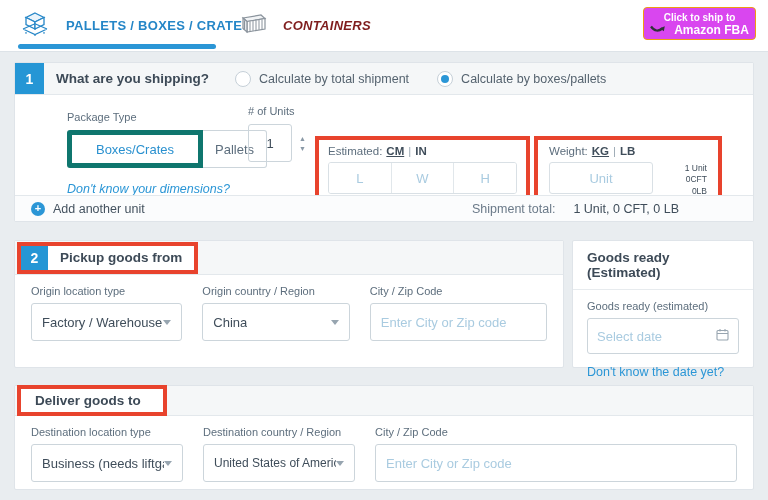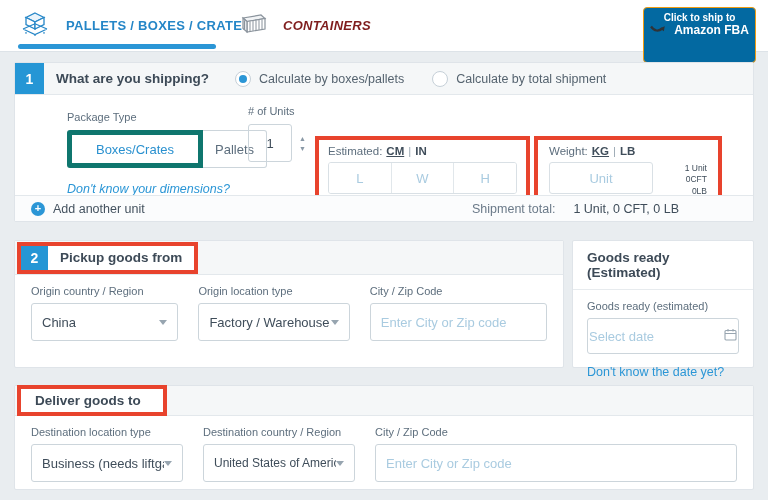--- a/index.html
+++ b/index.html
@@ -16,22 +16,22 @@
   .topbar { position:absolute; left:0; top:0; width:768px; height:52px;
     background:#ffffff; border-bottom:1px solid #dde3e8; }
   .tab { position:absolute; top:0; height:51px; display:flex; align-items:center; cursor:pointer; }
   .tab-pallets { left:20px; }
   .tab-containers { left:235px; }
   .tab .lbl { font-size:13px; font-weight:bold; letter-spacing:.3px; margin-left:16px; }
   .tab-pallets .lbl { color:#2586c7; }
   .tab-containers .lbl { color:#7f1d1d;font-style:italic; }
   .tab-underline { position:absolute; left:18px; top:44px; width:198px; height:5px;
     background:#2b96d6; border-radius:3px; }
-  .fba-btn { position:absolute; right:12px; top:7px; width:113px; height:56px;
-    background:#0369a1; border:1px solid #ef9c12; border-radius:4px;
+  .fba-btn { position:absolute; right:12px; top:7px; width:113px; height:33px;
+    background:#d946ef; border:1px solid #ef9c12; border-radius:4px;
     color:#ffffff; text-align:center; cursor:pointer; padding-top:4px; }
   .fba-btn .l1 { font-size:10px; font-weight:bold; }
   .fba-btn .l2 { font-size:12px; font-weight:bold; display:flex; align-items:center; justify-content:center; gap:9px; }
 
   
   .card { position:absolute; background:#ffffff; border:1px solid #dfe4e9; border-radius:2px; }
   .card1 { left:14px; top:62px; width:740px; height:160px; }
   .card2 { left:14px; top:240px; width:550px; height:128px; }
   .card3 { left:572px; top:240px; width:182px; height:128px; }
   .card4 { left:14px; top:385px; width:740px; height:105px; }
@@ -115,21 +115,21 @@
     border-right:4px solid transparent; border-top:5px solid #97a5b0; flex:0 0 auto; padding-left:0; }
   .txt-input { width:100%; height:38px; border:1px solid #ccd5db; border-radius:3px;
     padding:0 10px; font-size:13px; outline:none; margin-top:6px;
     font-family:Liberation Sans, sans-serif; color:#3f4d5a; }
 
   
   .gr-header { padding:9px 14px; font-size:13.5px; font-weight:bold; color:#3d4a57;
     border-bottom:1px solid #e7ebee; }
   .gr-body { padding:10px 14px 0 14px; }
   .date-ctl { height:36px; border:1px solid #ccd5db; border-radius:3px; display:flex;
-    align-items:center; padding:0 1px; margin-top:6px; cursor:pointer; }
+    align-items:center; padding:0 9px; margin-top:6px; cursor:pointer; }
   .date-ctl .ph { font-size:13px; color:#a9cbe0; }
   .date-link { margin-top:11px; font-size:12.5px; color:#2b96d6; cursor:pointer; }
 </style>
 </head>
 <body>
 
 <div class="topbar">
   <div class="tab tab-pallets">
     <span>
       <svg width="30" height="26" viewBox="0 0 30 26" fill="none">
@@ -166,26 +166,26 @@
     </div>
   </div>
 </div>
 
 <div class="card card1">
   <div class="sec-header">
     <div class="badge">1</div>
     <div class="sec-title">What are you shipping?</div>
     <div class="radio-group">
       <div class="radio-opt">
+        <span class="radio"></span>
+        <span class="radio-lbl">Calculate by total shipment</span>
+      </div>
+      <div class="radio-opt">
         <span class="radio checked"></span>
         <span class="radio-lbl">Calculate by boxes/pallets</span>
-      </div>
-      <div class="radio-opt">
-        <span class="radio"></span>
-        <span class="radio-lbl">Calculate by total shipment</span>
       </div>
     </div>
   </div>
 
   <div class="s1-body">
     <div class="pkg-col">
       <div class="field-label">Package Type</div>
       <div class="toggle">
         <div class="tg-btn tg-active">Boxes/Crates</div>
         <div class="tg-btn tg-idle">Pallets</div>
@@ -257,31 +257,31 @@
 </div>
 
 <div class="card card2">
   <div class="sec-header" style="height:34px;">
     <div class="hdr-annot">
       <div class="badge" style="width:27px; height:24px;">2</div>
       <div class="sec-title" style="">Pickup goods from</div>
     </div>
   </div>
   <div class="form-row">
+    <div style="width:152px;">
+      <div class="field-label">Origin location type</div>
+      <div class="ctl">
+        <span class="val">Factory / Warehouse</span>
+        <span class="chev"></span>
+      </div>
+    </div>
     <div style="width:148px;">
       <div class="field-label">Origin country / Region</div>
       <div class="ctl">
         <span class="val">China</span>
-        <span class="chev"></span>
-      </div>
-    </div>
-    <div style="width:152px;">
-      <div class="field-label">Origin location type</div>
-      <div class="ctl">
-        <span class="val">Factory / Warehouse</span>
         <span class="chev"></span>
       </div>
     </div>
     <div style="width:178px;">
       <div class="field-label">City / Zip Code</div>
       <input class="txt-input" placeholder="Enter City or Zip code" style="">
     </div>
   </div>
 </div>
 

